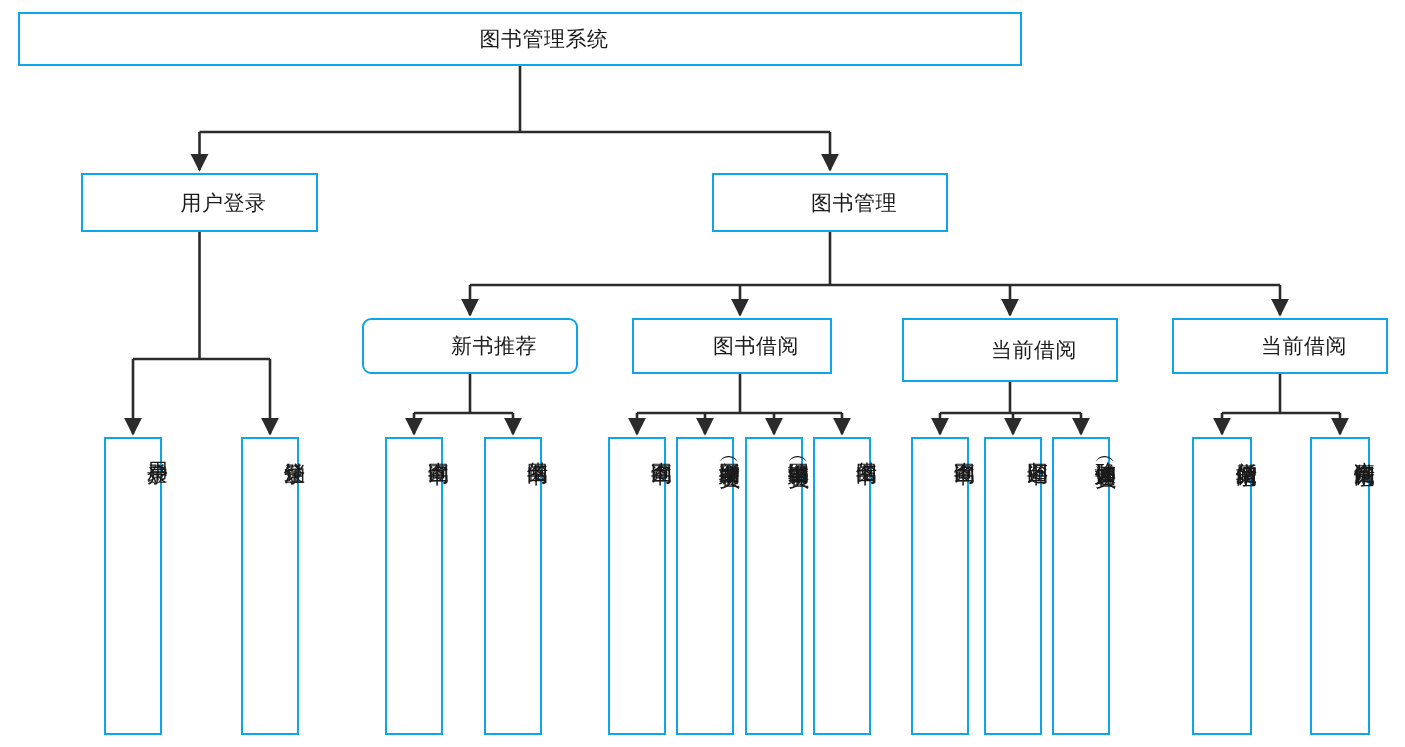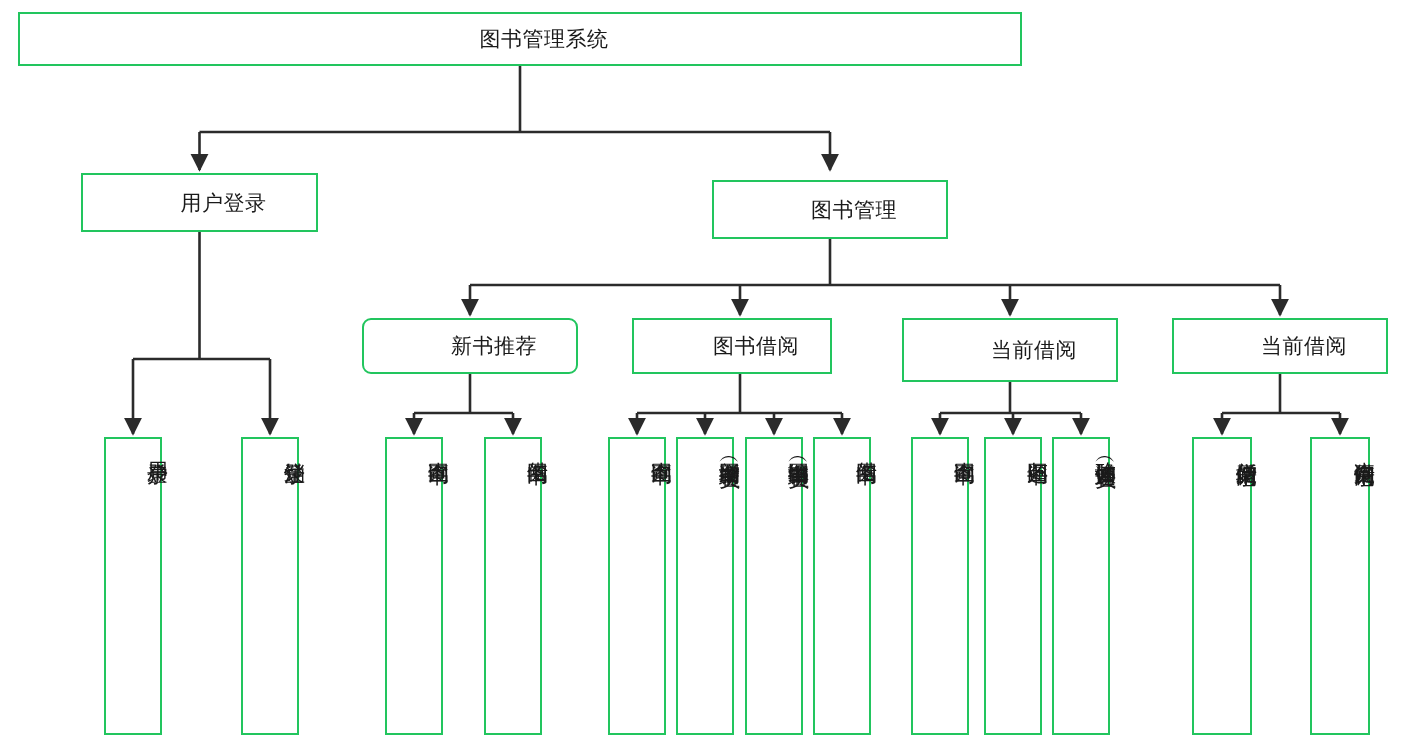--- a/index.html
+++ b/index.html
@@ -23,21 +23,21 @@
     left: 0;
     top: 0;
     width: 1405px;
     height: 747px;
     pointer-events: none;
   }
   .node {
     position: absolute;
     box-sizing: border-box;
     background: #ffffff;
-    border: 2px solid #22c55e;
+    border: 2px solid #0ea5e9;
     display: flex;
     align-items: center;
     justify-content: center;
     color: #1a1a1a;
     padding-left: 48px;
   }
   .node.h .label {
     font-size: 21px;
     line-height: 1.1;
     letter-spacing: 0.5px;
@@ -111,21 +111,21 @@
       </g>
   </svg>
 
   <div id="nodes">
       <div class="node h" style="left: 18px; top: 12px; width: 1004px; height: 54px;">
         <span class="label">图书管理系统</span>
       </div>
       <div class="node h" style="left: 81px; top: 173px; width: 237px; height: 59px;">
         <span class="label">用户登录</span>
       </div>
-      <div class="node h" style="left: 712px; top: 180px; width: 236px; height: 59px;">
+      <div class="node h" style="left: 712px; top: 173px; width: 236px; height: 59px;">
         <span class="label">图书管理</span>
       </div>
       <div class="node h" style="left: 362px; top: 318px; width: 216px; height: 56px; border-radius: 9px;">
         <span class="label">新书推荐</span>
       </div>
       <div class="node h" style="left: 632px; top: 318px; width: 200px; height: 56px;">
         <span class="label">图书借阅</span>
       </div>
       <div class="node h" style="left: 902px; top: 318px; width: 216px; height: 64px; align-items: center;">
         <span class="label">当前借阅</span>

